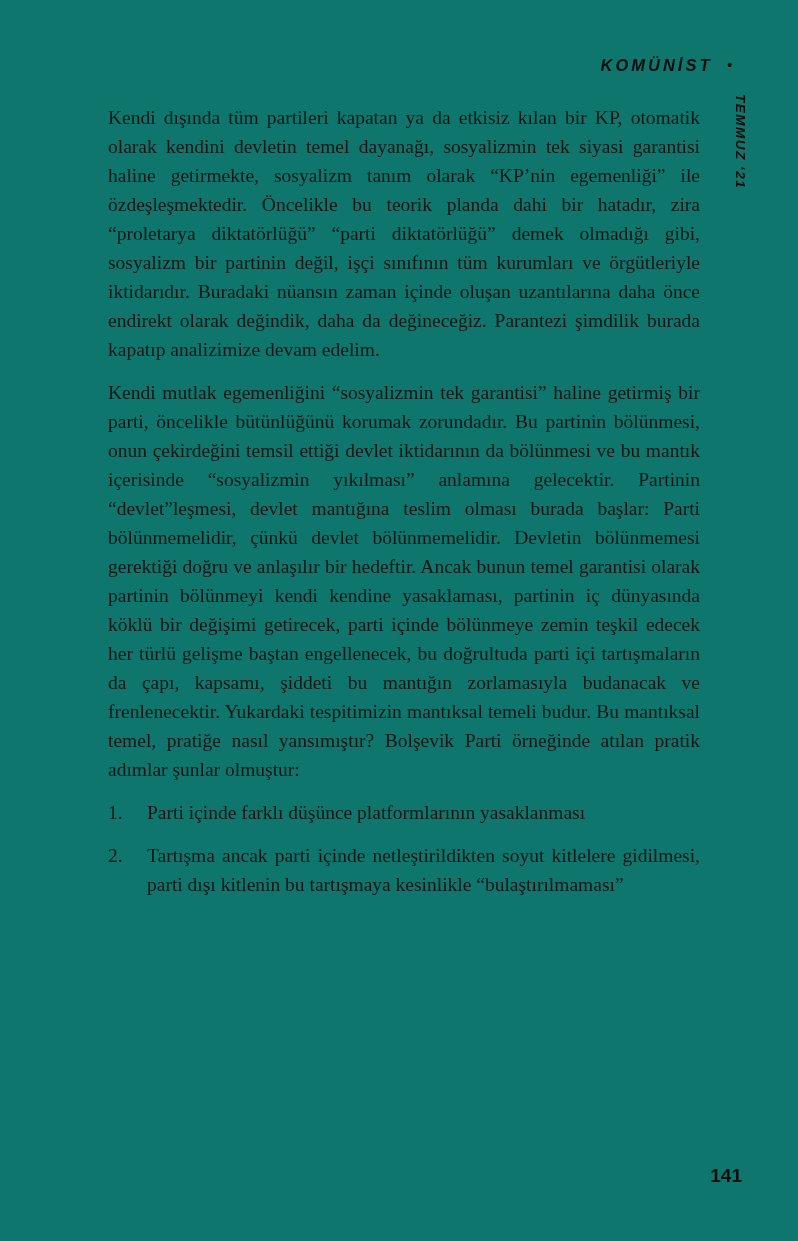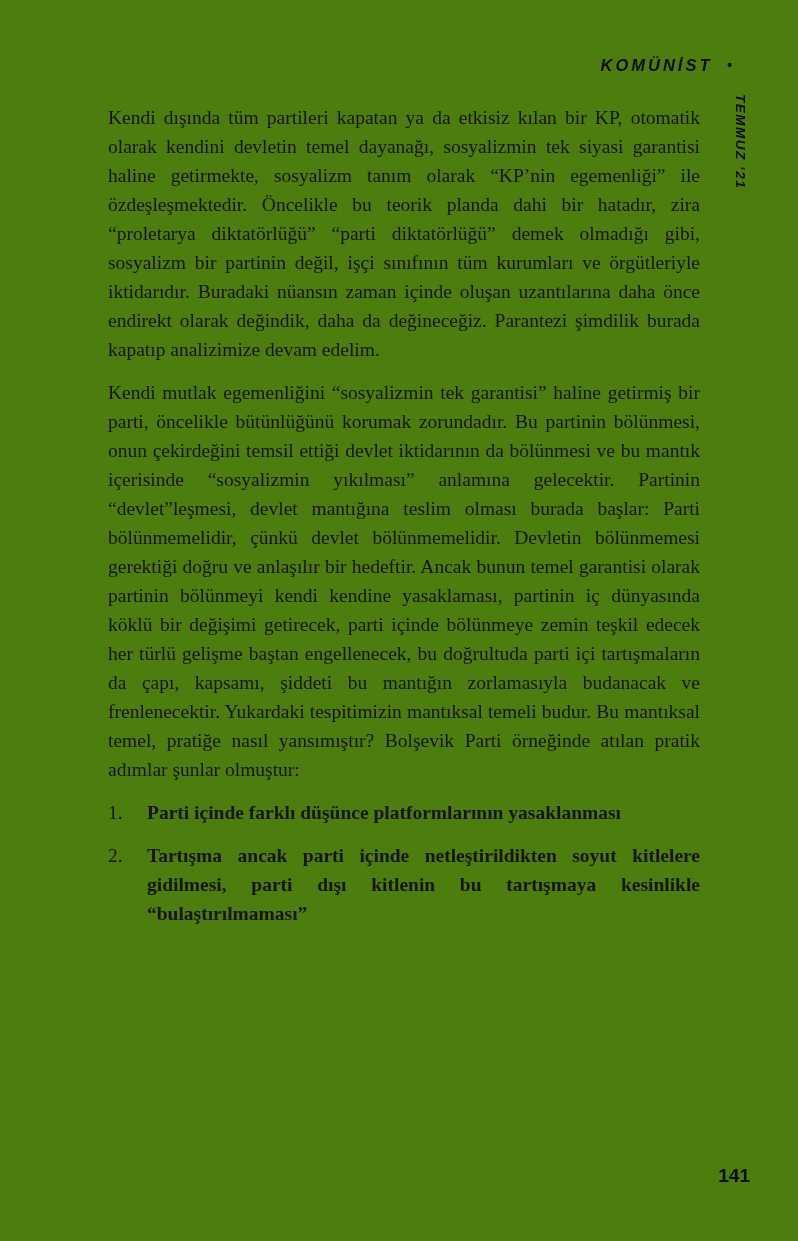--- a/index.html
+++ b/index.html
@@ -8,21 +8,21 @@
   }
   body {
     width: 798px;
     height: 1241px;
     background: #f4f4f2;
   }
   .page {
     position: relative;
     width: 798px;
     height: 1241px;
-    background: #4d7c0f;
+    background: #0f766e;
     color: #161616;
     font-family: "Liberation Serif", serif;
     overflow: hidden;
     box-sizing: border-box;
   }
   .journal-title {
     position: absolute;
     top: 56px;
     right: 66px;
     font-family: "Liberation Sans", sans-serif;
@@ -69,25 +69,24 @@
   .list-item {
     display: flex;
     margin: 0 0 14px 0;
   }
   .list-number {
     flex: 0 0 39px;
   }
   .list-text {
     flex: 1;
     text-align: justify;
-    font-weight: bold;
   }
   .page-number {
     position: absolute;
-    right: 48px;
+    right: 56px;
     bottom: 54px;
     font-family: "Liberation Sans", sans-serif;
     font-weight: 700;
     font-size: 19px;
     color: #0d0d0d;
   }
 </style>
 </head>
 <body>
 

